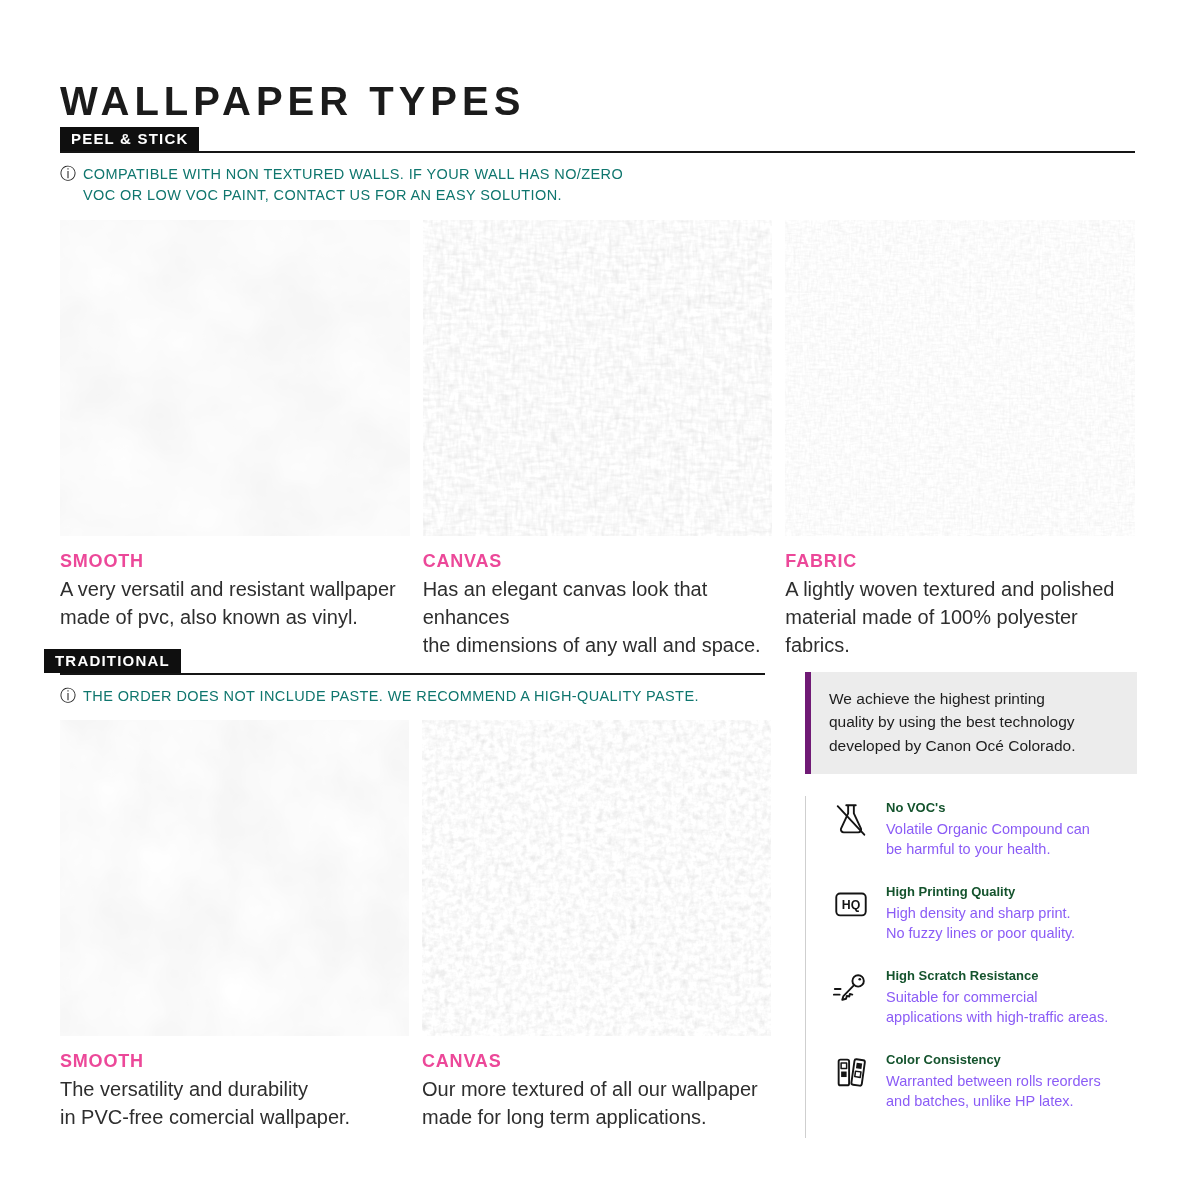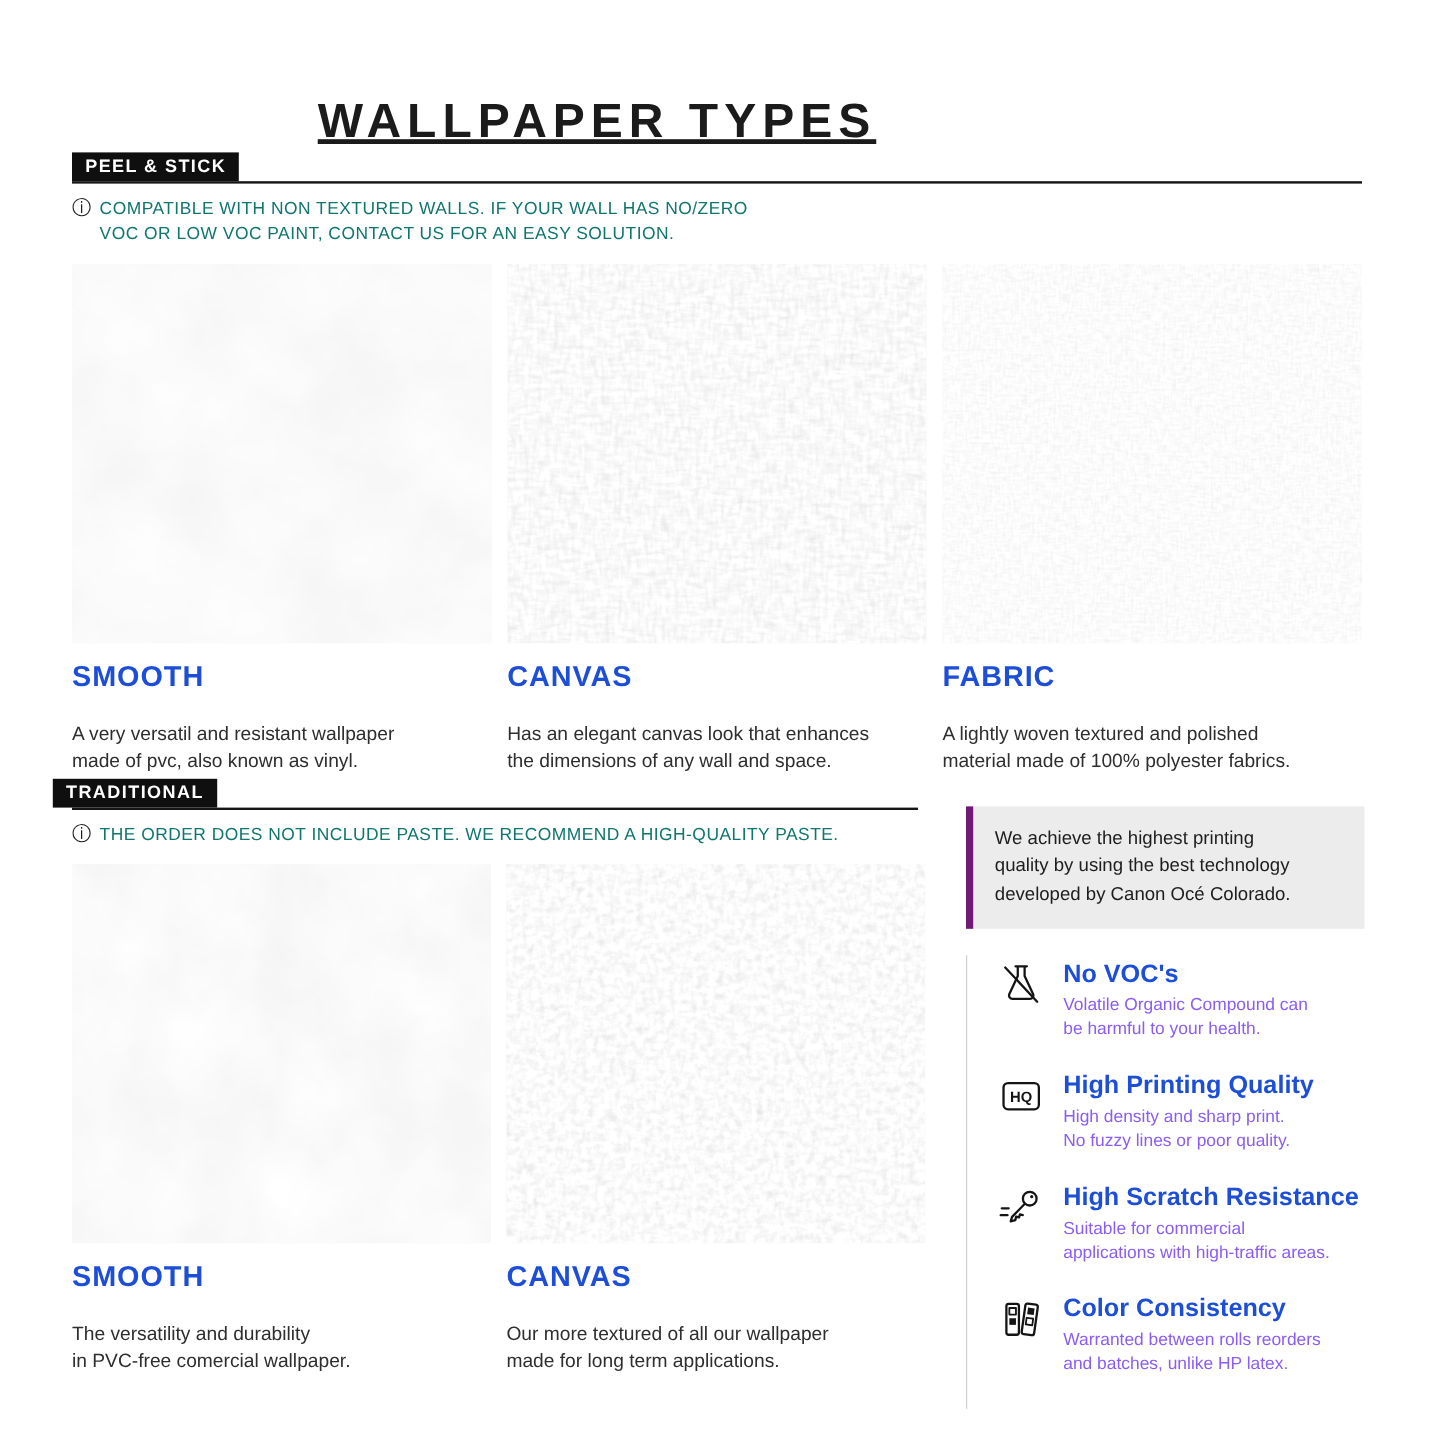--- a/index.html
+++ b/index.html
@@ -3,22 +3,22 @@
 <meta charset="utf-8">
 <style>
   html,body { margin:0; padding:0; background:#ffffff; }
   .page {
     position:relative; width:1200px; height:1200px; background:#ffffff;
     font-family:"Liberation Sans", sans-serif; color:#1c1c1c; overflow:hidden;
   }
 
   .title {
     position:absolute; top:52px; left:60px; width:875px;
-    text-align:center; font-size:40px; font-weight:700;
-    letter-spacing:5px; color:#1b1b1b; line-height:1.1;text-decoration:underline;
+    text-align:left; font-size:40px; font-weight:700;
+    letter-spacing:5px; color:#1b1b1b; line-height:1.1;
   }
 
   .badge {
     position:absolute; background:#0f0f0f; color:#ffffff;
     font-size:15px; font-weight:700; letter-spacing:1.2px;
     line-height:15px; padding:4px 11px 5px 11px; white-space:nowrap;text-align:right;
   }
   .badge-peel { left:60px; top:127px; }
   .badge-trad { left:44px; top:649px; }
 
@@ -37,34 +37,34 @@
 
   .swatch-row { position:absolute; left:60px; width:1075px; display:flex; gap:13px; }
   .row-peel { top:220px; }
   .row-trad { top:720px; }
   .swatch-card { flex:1 1 0; }
   .row-trad .swatch-card { flex:0 0 349px; width:349px; }
   .texture-box {
     position:relative; height:316px; background:#f3f3f3; overflow:hidden;
   }
   .texture-box svg.texture { position:absolute; left:0; top:0; width:100%; height:100%; display:block; }
-  .swatch-name { margin-top:15px; font-size:24px; font-weight:700; letter-spacing:0.8px; color:#1d4ed8; }
-  .swatch-desc { margin-top:23px; font-size:16px; line-height:1.4; color:#2e2e2e; white-space:pre-line; }
+  .swatch-name { margin-top:15px; font-size:18px; font-weight:700; letter-spacing:0.8px; color:#ec4899; }
+  .swatch-desc { margin-top:3px; font-size:20px; line-height:1.4; color:#2e2e2e; white-space:pre-line; }
 
   .aside { position:absolute; left:805px; top:672px; width:332px; }
   .quote {
     background:#ececec; border-left:6px solid #701a75;
     padding:15px 16px 17px 18px; font-size:15.5px; line-height:1.5;
     color:#1d1d1d; white-space:pre-line;
   }
   .features { margin-top:22px; border-left:1px solid #cfcfcf; padding:4px 0 2px 26px; }
   .feature { display:flex; align-items:flex-start; gap:16px; margin-bottom:25px; }
   .feature-icon { flex:0 0 38px; width:38px; height:38px; margin-top:1px; }
   .feature-icon svg { width:38px; height:38px; display:block; }
-  .feature-title { font-size:21px; font-weight:700; color:#1d4ed8; }
+  .feature-title { font-size:13px; font-weight:700; color:#14532d; }
   .feature-desc { margin-top:4px; font-size:14.5px; line-height:1.38; color:#8b5cf6; white-space:pre-line; }
 
   .defs-svg { position:absolute; width:0; height:0; overflow:hidden; }
 </style>
 </head>
 <body>
 
 <div class="page">
 
   <svg class="defs-svg" aria-hidden="true">

